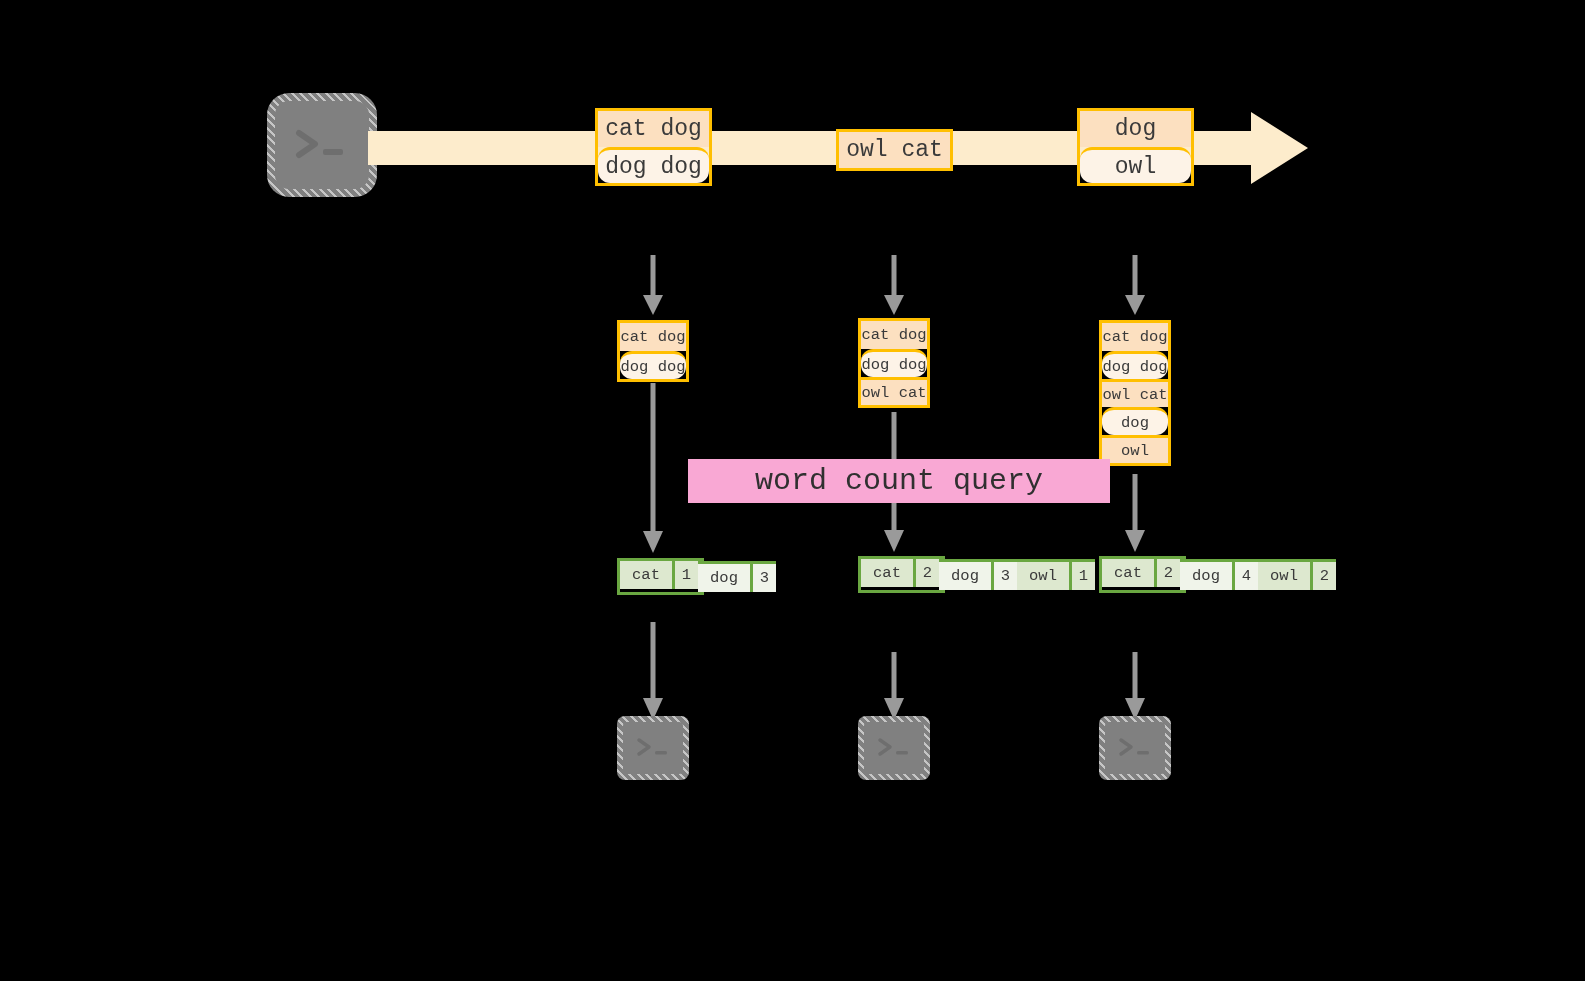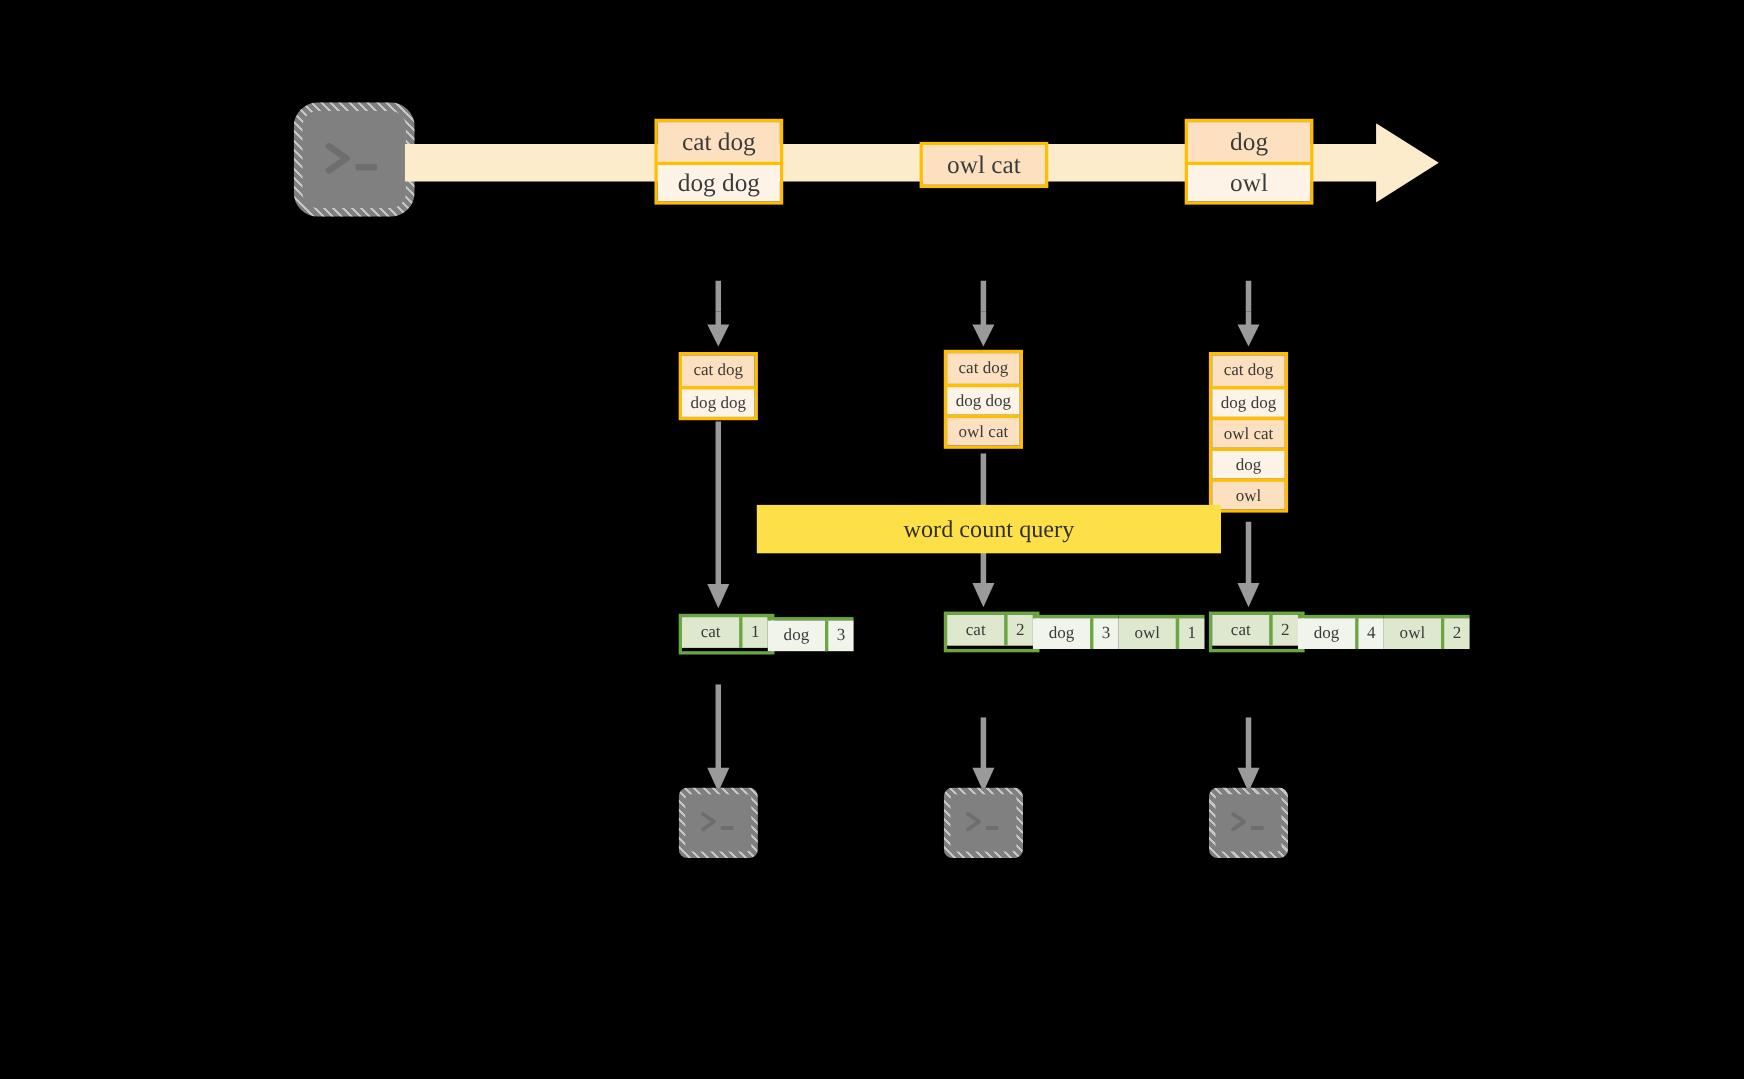--- a/index.html
+++ b/index.html
@@ -7,21 +7,21 @@
     margin: 0;
     padding: 0;
     background: #000000;
   }
   #stage {
     position: relative;
     width: 1585px;
     height: 981px;
     background: #000000;
     overflow: hidden;
-    font-family: Liberation Serif, serif;
+    font-family: Liberation Mono, monospace;
   }
 
   
   .terminal {
     position: absolute;
     box-sizing: border-box;
     background-color: #808080;
     background-image: repeating-linear-gradient(
         45deg,
         rgba(255,255,255,0.55) 0px,
@@ -63,21 +63,21 @@
   }
   .rec-row {
     box-sizing: border-box;
     display: flex;
     align-items: center;
     justify-content: center;
     color: #3a3a3a;
     white-space: nowrap;
   }
   .rec-row.dark  { background: #fce0c0; }
-  .rec-row.light { background: #fdf3e7; }
+  .rec-row.light { background: #fdf3e7; border-radius: 12px; }
   .rec-row + .rec-row { border-top: 3px solid #ffbf00; }
 
   
   .rec-box.big .rec-row  { height: 36px; font-size: 23px; }
   
   .rec-box.sm  .rec-row  { height: 28px; font-size: 15.5px; }
 
   
   .res-box {
     position: absolute;
@@ -104,26 +104,26 @@
   .res-cell.num  { width: 26px; border-left: 3px solid #6aa741; }
   .res-row.tint .res-cell { background: #dde8cf; }
   .res-row.plain .res-cell { background: #f0f4ea; }
 
   
   .conn { position: absolute; }
 
   
   .query-banner {
     position: absolute;
-    background: #fde047;
+    background: #f9a8d4;
     display: flex;
     align-items: center;
     justify-content: center;
     color: #303030;
-    font-size: 22px;
+    font-size: 30px;
     white-space: nowrap;
   }
 </style>
 </head>
 <body>
 
 <div id="stage">
 
   <div class="terminal" style="left:267px; top:93px; width:110px; height:104px; border-radius:22px;">
     <div class="inner"></div>

